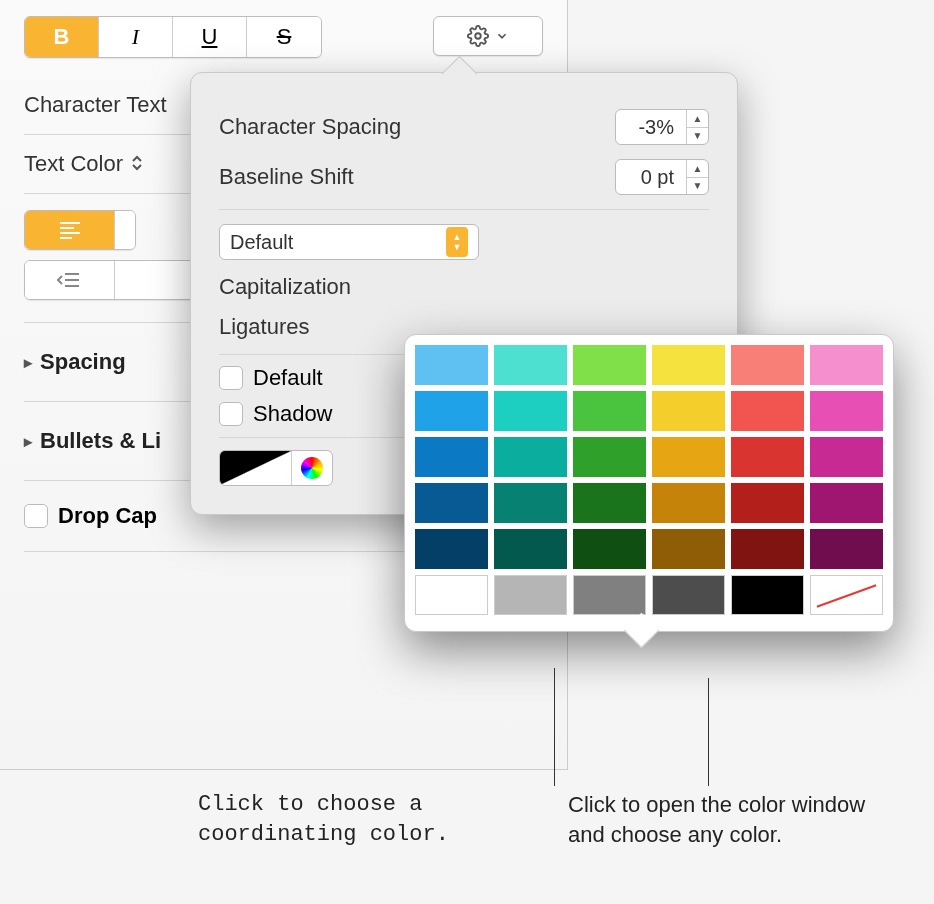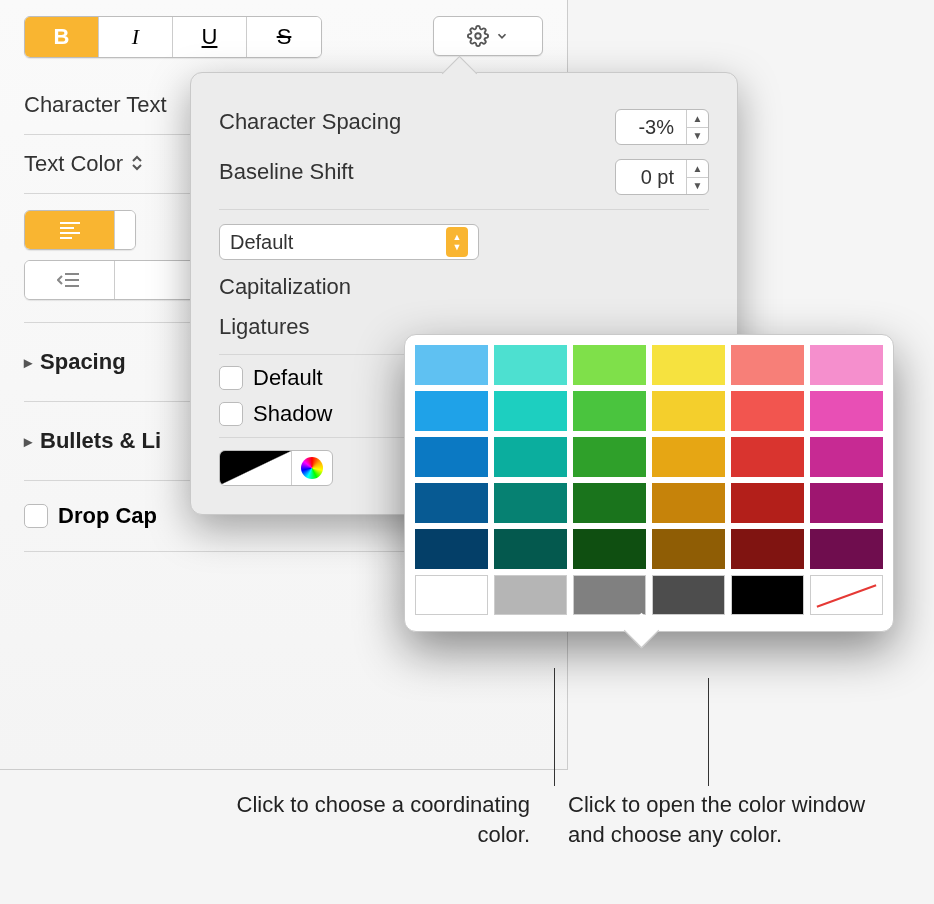--- a/index.html
+++ b/index.html
@@ -78,21 +78,21 @@
     border-radius:12px;
     box-shadow: 0 14px 40px rgba(0,0,0,0.35);
     padding:22px 28px 28px 28px;
   }
   .popover::before {
     content:""; position:absolute; top:-12px; left:256px;
     width:24px; height:24px; background:#ececec; border-left:1px solid #c9c9c9; border-top:1px solid #c9c9c9;
     transform:rotate(45deg);
   }
   .pop-title { text-align:center; font-size:24px; font-weight:600; margin-bottom:20px; }
-  .pop-row { display:flex; justify-content:space-between; font-size:22px; color:#333; margin:14px 0; }
+  .pop-row { display:flex; align-items:center; justify-content:space-between; font-size:22px; color:#333; margin:14px 0; }
   .pop-row .lbl { flex:1; }
   .stepper {
     display:flex; align-items:center; border:1px solid #bbb; border-radius:6px; background:#fff; height:36px;
   }
   .stepper .val { padding:0 12px; font-size:20px; min-width:70px; text-align:right; }
   .stepper .arrows {
     width:22px; border-left:1px solid #ccc; display:flex; flex-direction:column; height:100%;
   }
   .stepper .arrows div{ flex:1; display:flex; align-items:center; justify-content:center; font-size:10px; color:#555; }
   .stepper .arrows div:first-child{border-bottom:1px solid #ccc;}
@@ -144,21 +144,21 @@
   .swatch.nocolor { background:#fff; position:relative; }
   .swatch.nocolor::after{
     content:""; position:absolute; left:4px; right:4px; top:50%; height:2px; background:#e53935;
     transform: rotate(-20deg);
   }
 
   
   .callout {
     position:absolute; font-size:22px; color:#222; line-height:1.35;
   }
-  .callout.left { left:210px; top:790px; width:320px; text-align:right; }
+  .callout.left { left:198px; top:790px; width:320px; text-align:left;font-family:Liberation Mono, monospace; }
   .callout.right { left:568px; top:790px; width:330px; text-align:left; }
   .leader {
     position:absolute; width:1px; background:#333;
   }
   .leader.l1 { left:554px; top:668px; height:118px; }
   .leader.l2 { left:708px; top:678px; height:108px; }
 </style>
 </head>
 <body>
 

